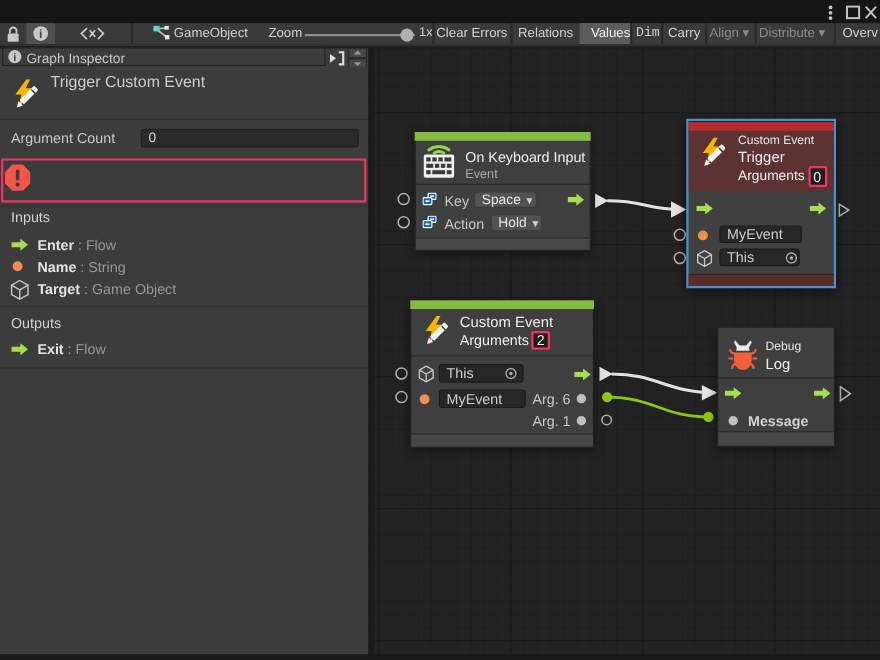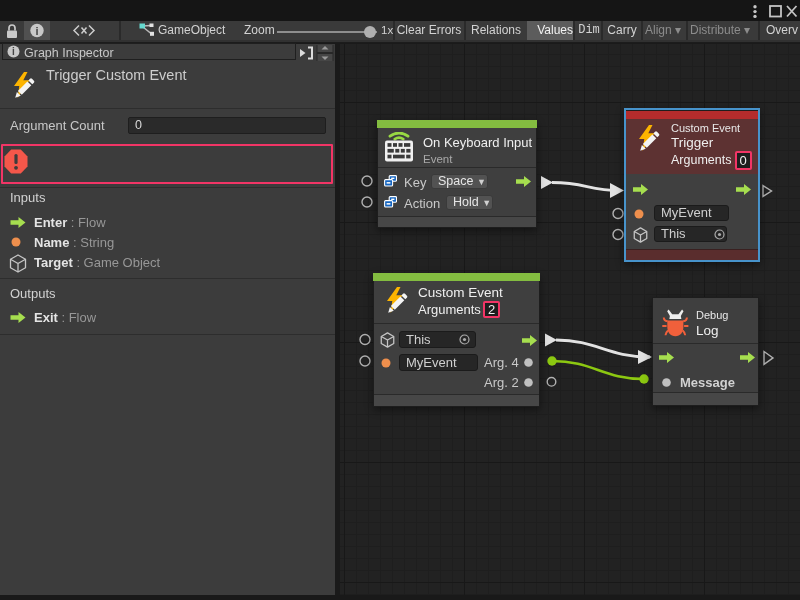--- a/index.html
+++ b/index.html
@@ -277,26 +277,26 @@
       <circle cx="5.5" cy="5.5" r="1.6" fill="#ababab"></circle>
     </svg>
     <svg class="abs" style="left:148px;top:61px" width="15" height="11" viewBox="0 0 15 11">
       <path d="M0 3.2 H8 V0 L15 5.5 L8 11 V7.8 H0 Z" fill="#a6de4f"></path>
     </svg>
 
     <svg class="abs" style="left:7px;top:83.5px" width="10" height="10" viewBox="0 0 10 10">
       <circle cx="5" cy="5" r="4.5" fill="#ee8f4d"></circle>
     </svg>
     <div class="nfield" style="left:25px;top:79.5px;width:79px;height:17px;line-height:15px;padding-left:6px;">MyEvent</div>
-    <div class="plab" style="left:110px;top:81px;">Arg. 4</div>
+    <div class="plab" style="left:110px;top:81px;">Arg. 6</div>
     <svg class="abs" style="left:150px;top:84px" width="9" height="9" viewBox="0 0 9 9">
       <circle cx="4.5" cy="4.5" r="4.3" fill="#c0c0c0"></circle>
     </svg>
 
-    <div class="plab" style="left:110px;top:101px;">Arg. 2</div>
+    <div class="plab" style="left:110px;top:101px;">Arg. 1</div>
     <svg class="abs" style="left:150px;top:104px" width="9" height="9" viewBox="0 0 9 9">
       <circle cx="4.5" cy="4.5" r="4.3" fill="#c0c0c0"></circle>
     </svg>
     <div class="nfoot" style="height:12px;"></div>
   </div>
 
   <div class="node" style="left:624px;top:108px;width:136px;height:154px;border:2px solid #4793cb;background:#404040;">
     <div class="abs" style="left:0;top:0;width:100%;height:1px;background:#1e1e1e;"></div>
     <div class="abs" style="left:0;top:1px;width:100%;height:8px;background:#b42c2c;"></div>
     <div class="abs" style="left:0;top:9px;width:100%;height:55px;background:#5d3232;"></div>

